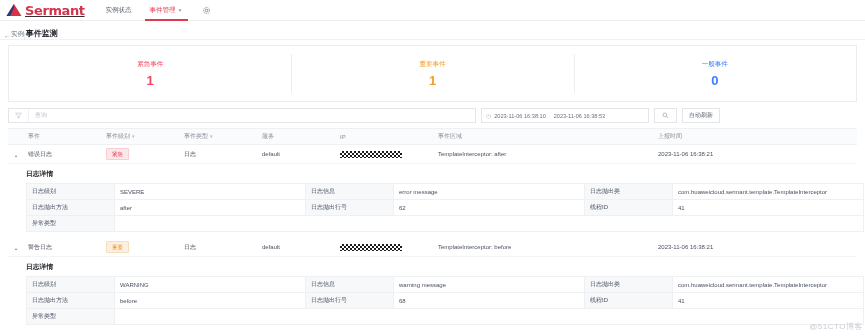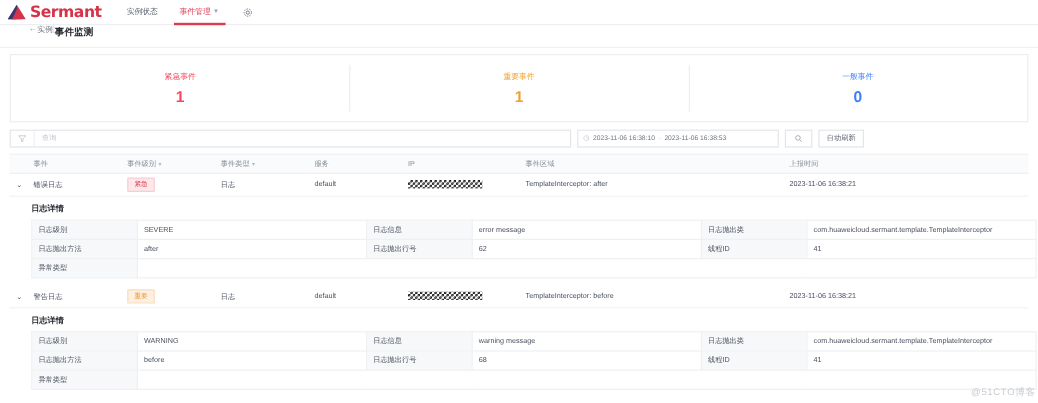--- a/index.html
+++ b/index.html
@@ -14,43 +14,43 @@
   #app { width: 865px; height: 336px; position: relative; background:#fff; }
 
   
   .topbar {
     height: 21px;
     display: flex; align-items: center;
     border-bottom: 1px solid #eceef1;
     padding-left: 6px;
     background: #fff;
   }
-  .logo-wrap { display: flex; align-items: center; gap: 3px; }
+  .logo-wrap { display: flex; align-items: center; gap: 3px; text-decoration: underline; }
   .logo-mark { width: 16px; height: 14px; display:block; }
   .logo-text {
     font-size: 13px; font-weight: bold; color: #d6334a;
     letter-spacing: -0.4px; font-family: "DejaVu Sans", sans-serif;
   }
   .nav-items { display: flex; align-items: center; height: 21px; margin-left: 12px; gap: 0px; }
   .nav-item {
     height: 21px; display: flex; align-items: center; gap: 2px;
     padding: 0 9px; font-size: 6.5px; color: #5a6270; white-space: nowrap;
     cursor: pointer; position: relative;
   }
   .nav-item.active { color: #e0384f; }
   .nav-item.active::after {
     content:""; position:absolute; left:4px; right:4px; bottom:0; height:1.5px; background:#e0384f;
   }
   .nav-caret { font-size: 5px; color:#9aa1ad; }
   .gear { margin-left: 10px; color:#5a6270; font-size: 8px; cursor:pointer; display:flex; align-items:center; }
 
   
   .breadcrumb {
-    height: 19px; display:flex; align-items:flex-start; gap:0;
-    padding-left: 24px; font-size: 6.5px; color:#6b7280;
+    height: 19px; display:flex; align-items:flex-end; gap:0;
+    padding-left: 4px; font-size: 6.5px; color:#6b7280;
     border-bottom: 1px solid #f0f1f3;
   }
   .bc-back { color:#8a9099; font-size:7px; }
   .bc-link { color:#6b7280; cursor:pointer; }
   .bc-sep { color:#d5d8dd; }
   .bc-current { color:#1f2329; font-weight:bold; font-size:8px; }
 
   
   .stats {
     margin: 5px 8px 0 8px;

